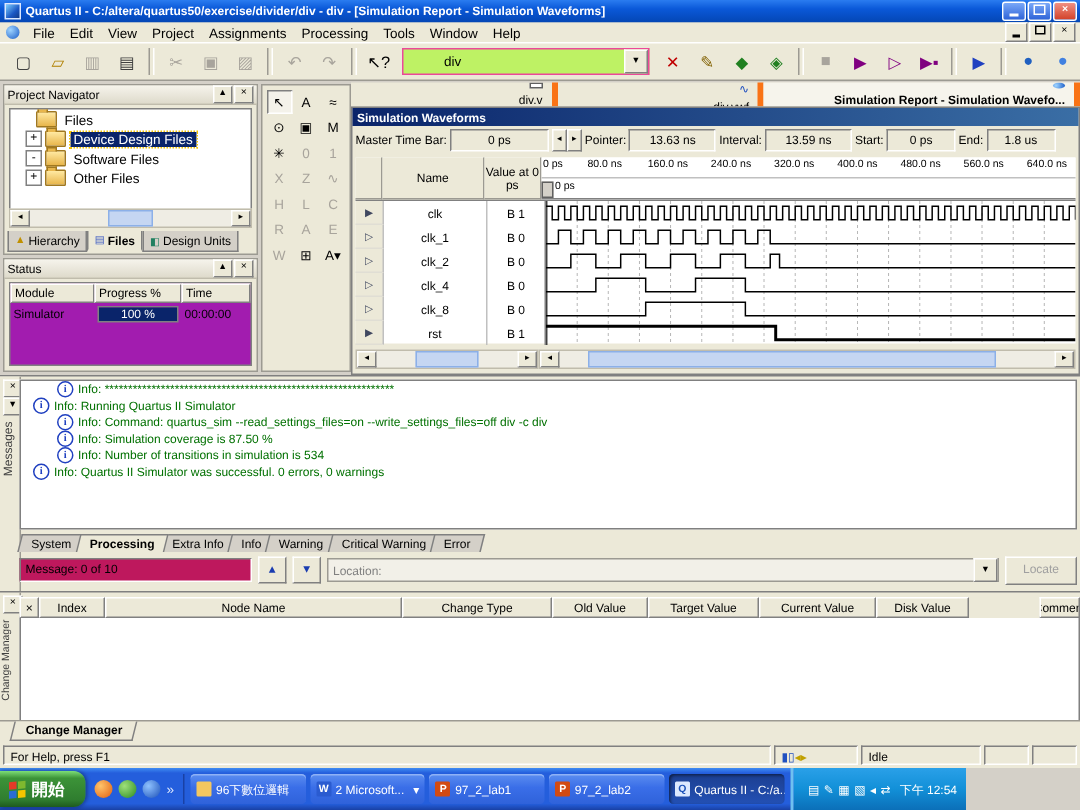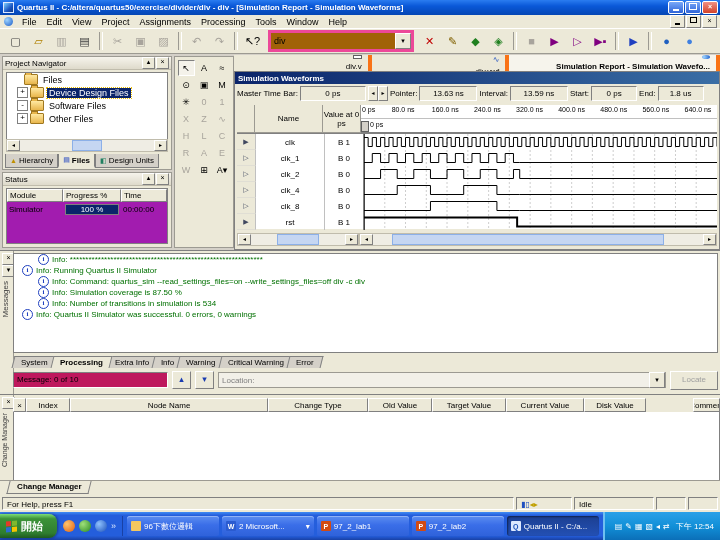--- a/index.html
+++ b/index.html
@@ -23,21 +23,21 @@
   .menu-item{padding:1px 5px;}
   #mdi-btns{margin-left:auto;display:flex;gap:1px;padding-right:3px;}
   .mdibtn{width:13px;height:11px;background:#ece9d8;border:1px solid;border-color:#fff #808080 #808080 #fff;
     font-size:7px;line-height:10px;text-align:center;color:#000;}
   
   #toolbar{position:absolute;left:0;top:28px;width:720px;height:26px;background:#ece9d8;
     border-top:1px solid #fff;border-bottom:1px solid #9c9a92;display:flex;align-items:center;padding-left:4px;box-sizing:border-box;}
   .tbtn{width:19px;height:19px;display:flex;align-items:center;justify-content:center;font-size:11px;margin:0 1px;border:1px solid transparent;}
   .tbtn.dis{color:#a8a49c;}
   .tsep{width:2px;height:18px;border-left:1px solid #9c9a92;border-right:1px solid #fff;margin:0 3px;}
-  #tb-combo{width:140px;height:16px;background:#a16207;border:3px solid #ec4899;display:flex;align-items:center;margin:0 4px;}
+  #tb-combo{width:140px;height:16px;background:#bef264;border:1px solid #ec4899;display:flex;align-items:center;margin:0 4px;padding-left:24px;}
   #tb-combo .val{flex:1;padding-left:3px;}
   .drop{width:14px;height:14px;background:#ece9d8;border:1px solid;border-color:#fff #808080 #808080 #fff;
     text-align:center;font-size:7px;line-height:13px;}
   
   .dockpanel{position:absolute;background:#ece9d8;border:1px solid #9c9a92;box-sizing:border-box;}
   .dock-title{height:12px;display:flex;align-items:center;padding:0 2px;font-size:8px;
     background:linear-gradient(180deg,#f6f4ec,#dedacb);border-bottom:1px solid #c0bcac;}
   .dock-title .t{flex:1;white-space:nowrap;overflow:hidden;}
   .tinybtn{width:11px;height:10px;background:#ece9d8;border:1px solid;border-color:#fff #808080 #808080 #fff;
     font-size:7px;line-height:8px;text-align:center;margin-left:1px;}
@@ -137,21 +137,21 @@
   #cm-body{position:absolute;left:13px;top:17px;right:0;bottom:0;background:#fff;border:1px solid #808080;border-top:none;}
   
   #cm-tabrow{position:absolute;left:0;top:480px;width:720px;height:14px;background:#ece9d8;border-top:1px solid #9c9a92;display:flex;}
   .cmtab{padding:0 8px;border:1px solid #808080;border-top:none;background:#ece9d8;font-size:8px;font-weight:bold;
     transform:skewX(-14deg);margin-left:8px;height:12px;line-height:12px;}
   .cmtab span{display:inline-block;transform:skewX(14deg);}
   
   #statusbar{position:absolute;left:0;top:494px;width:720px;height:18px;background:#ece9d8;display:flex;align-items:center;gap:2px;padding:0 2px;box-sizing:border-box;}
   .sb-pane{height:13px;border:1px solid;border-color:#808080 #fff #fff #808080;line-height:13px;padding:0 4px;font-size:8px;box-sizing:border-box;}
   
-  #taskbar{position:absolute;left:0;top:512px;width:720px;height:28px;
+  #taskbar{position:absolute;left:0;top:512px;width:644px;height:28px;
     background:linear-gradient(180deg,#3f8cf3 0%,#245edc 12%,#245edc 85%,#1941a5 100%);display:flex;align-items:center;}
   #start-btn{height:24px;margin:0;padding:0 14px 0 6px;border-radius:0 8px 8px 0;
     background:linear-gradient(180deg,#7ede77 0%,#3c9338 20%,#2f7d2f 80%,#1e5a1e 100%);
     color:#fff;font-weight:bold;font-size:11px;display:flex;align-items:center;gap:4px;box-shadow:1px 0 3px rgba(0,0,0,.4);}
   #flag{width:11px;height:11px;display:grid;grid-template-columns:5px 5px;grid-template-rows:5px 5px;gap:1px;transform:skewY(-6deg);}
   #flag i{display:block;}
   #quick-launch{display:flex;align-items:center;gap:4px;padding:0 6px;border-right:1px solid #1941a5;height:20px;}
   .ql-ico{width:12px;height:12px;border-radius:50%;}
   #task-area{display:flex;align-items:center;gap:3px;flex:1;padding:0 4px;overflow:hidden;}
   .task{height:20px;flex:1;max-width:96px;border-radius:3px;display:flex;align-items:center;gap:3px;padding:0 4px;

